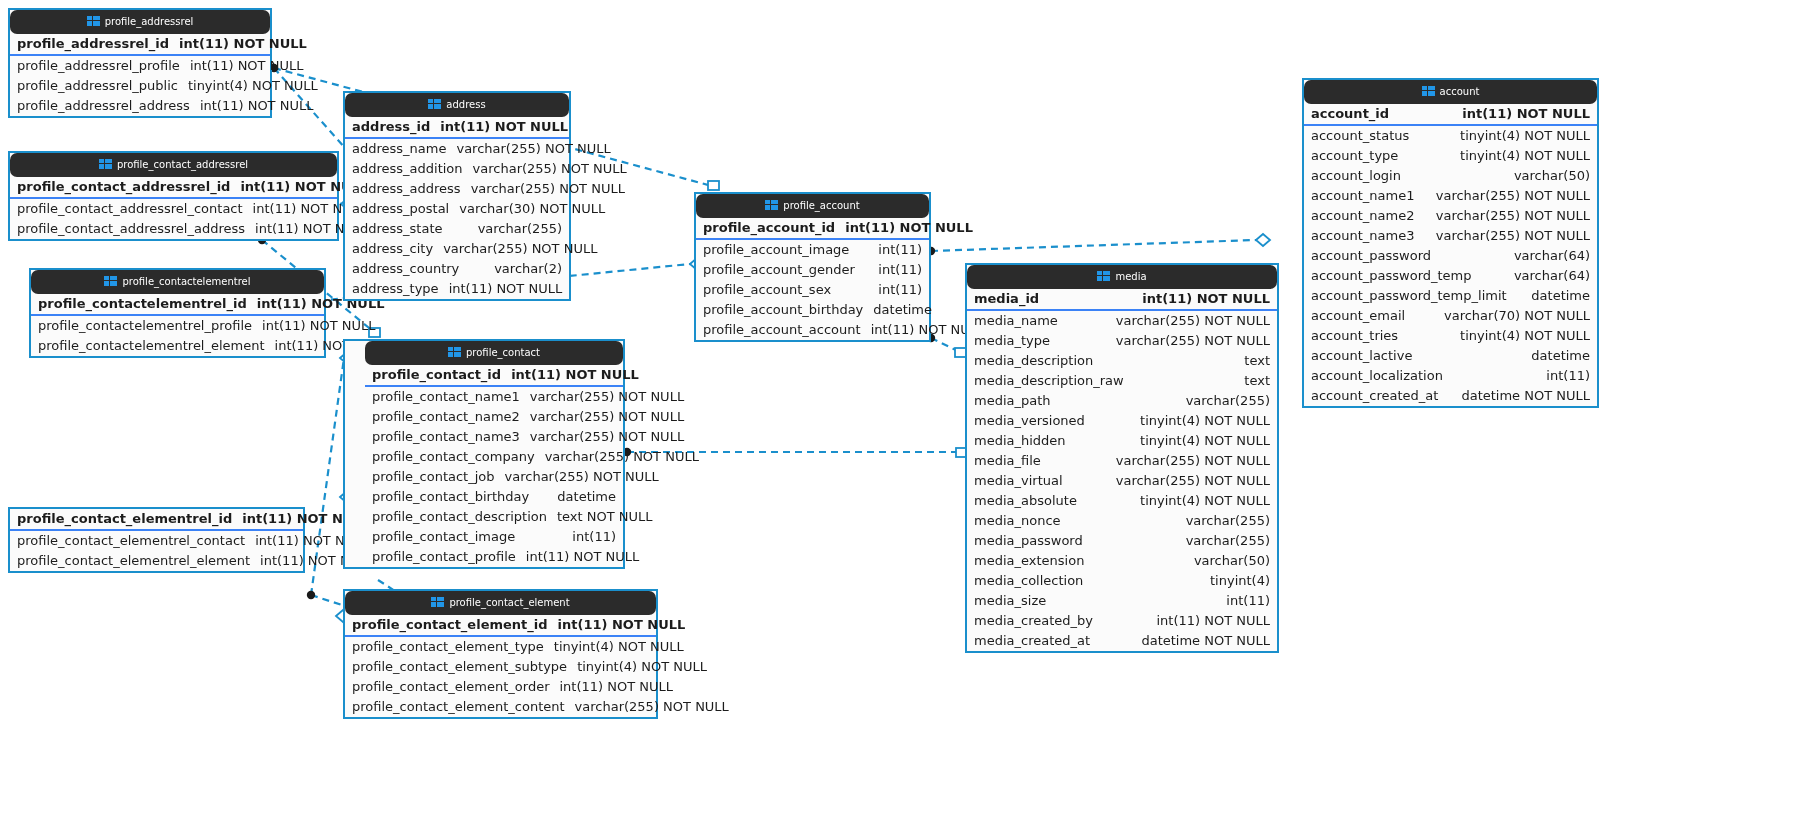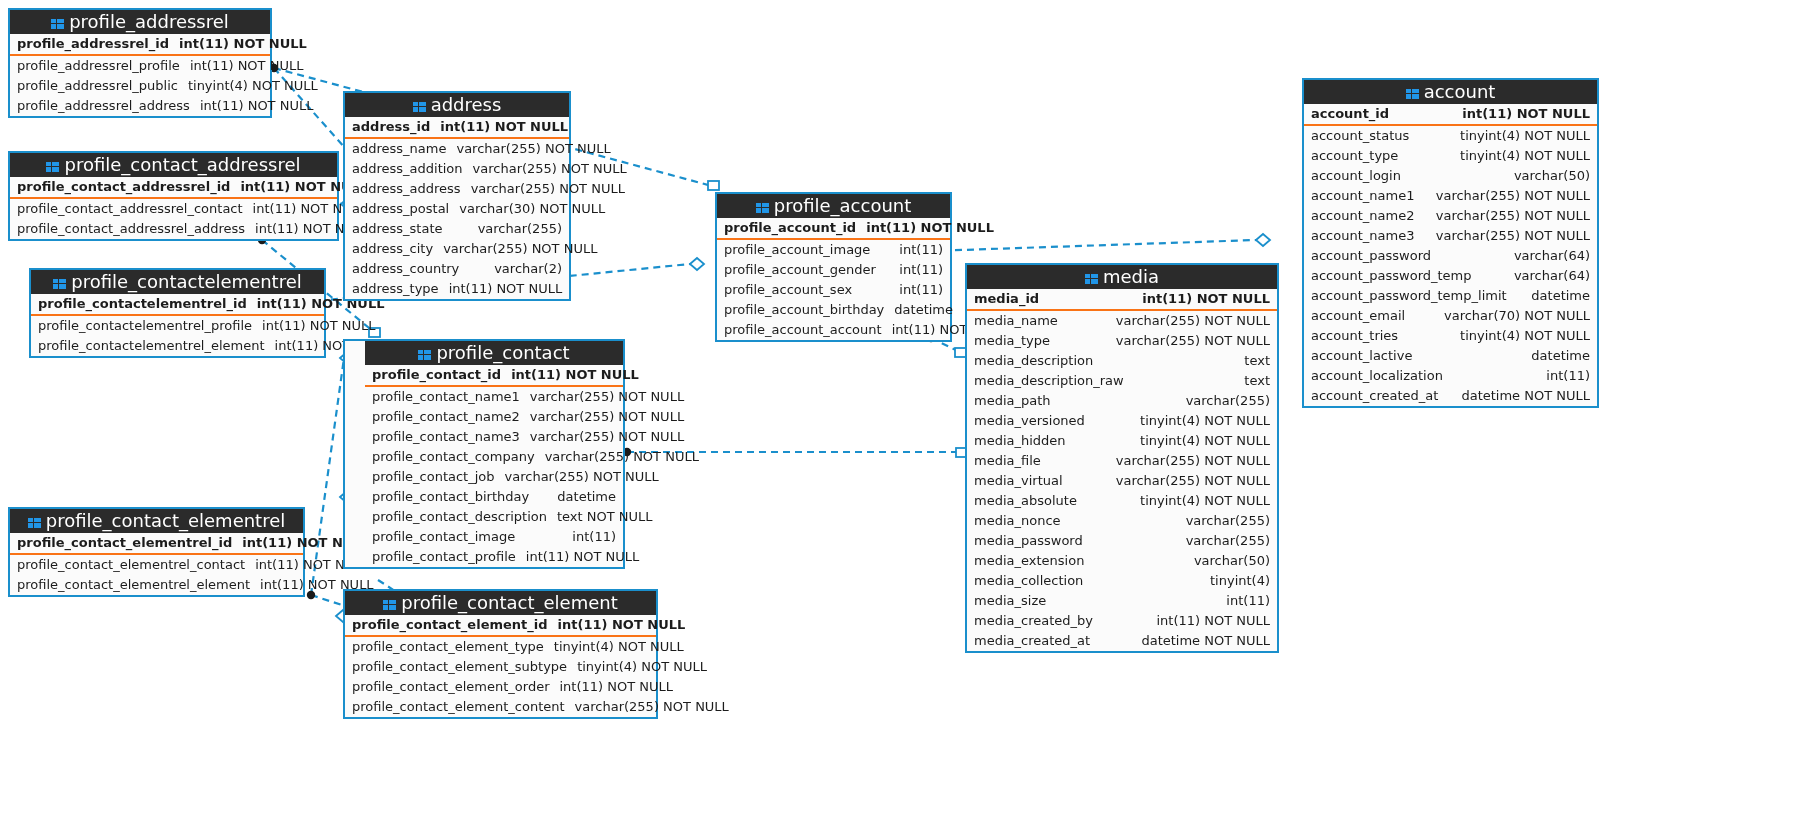--- a/index.html
+++ b/index.html
@@ -29,46 +29,47 @@
     position: absolute;
     z-index: 2;
     border: 2px solid #1a8fcc;
     background: #fbfbfb;
     box-sizing: border-box;
     box-shadow: 0 0 0 0 rgba(0,0,0,0);
   }
   .tbl-title {
     background: #2b2b2b;
     color: #ffffff;
-    font-size: 18px;
+    font-size: 10px;
     text-align: center;
     padding: 4px 6px 5px 6px;
     line-height: 15px;
     white-space: nowrap;
     position: relative;
+    border-radius: 7px;
   }
   .tbl-icon {
     display: inline-block;
     width: 13px; height: 10px;
     vertical-align: -1px;
     margin-right: 5px;
     position: relative;
   }
   .tbl-icon i {
     position: absolute;
     background: #2196e8;
     display: block;
   }
   .tbl-icon i.a { left: 0; top: 0; width: 5px; height: 4px; }
   .tbl-icon i.b { left: 6px; top: 0; width: 7px; height: 4px; }
   .tbl-icon i.c { left: 0; top: 5px; width: 5px; height: 5px; }
   .tbl-icon i.d { left: 6px; top: 5px; width: 7px; height: 5px; }
 
   .pk-row {
-    border-bottom: 2px solid #f97316;
+    border-bottom: 2px solid #3b82f6;
   }
   .rows { }
   .row {
     display: flex;
     justify-content: space-between;
     align-items: baseline;
     font-size: 13px;
     line-height: 15px;
     padding: 2px 7px 3px 7px;
     color: #1c1c1c;
@@ -198,21 +199,20 @@
             <span class="nm">profile_contactelementrel_profile</span>
             <span class="ty">int(11) NOT NULL</span>
           </div>
           <div class="row">
             <span class="nm">profile_contactelementrel_element</span>
             <span class="ty">int(11) NOT NULL</span>
           </div>
         </div>
       </div>
       <div class="tbl" style="left: 8px; top: 507px; width: 297px;">
-        <div class="tbl-title"><span class="tbl-icon"><i class="a"></i><i class="b"></i><i class="c"></i><i class="d"></i></span><span>profile_contact_elementrel</span></div>
         <div class="pk-row">
           <div class="row pk">
             <span class="nm">profile_contact_elementrel_id</span>
             <span class="ty">int(11) NOT NULL</span>
           </div>
         </div>
         <div class="rows">
           <div class="row">
             <span class="nm">profile_contact_elementrel_contact</span>
             <span class="ty">int(11) NOT NULL</span>
@@ -333,21 +333,21 @@
           <div class="row">
             <span class="nm">profile_contact_element_order</span>
             <span class="ty">int(11) NOT NULL</span>
           </div>
           <div class="row">
             <span class="nm">profile_contact_element_content</span>
             <span class="ty">varchar(255) NOT NULL</span>
           </div>
         </div>
       </div>
-      <div class="tbl" style="left: 694px; top: 192px; width: 237px; margin-left: 21px;">
+      <div class="tbl" style="left: 694px; top: 192px; width: 237px;">
         <div class="tbl-title"><span class="tbl-icon"><i class="a"></i><i class="b"></i><i class="c"></i><i class="d"></i></span><span>profile_account</span></div>
         <div class="pk-row">
           <div class="row pk">
             <span class="nm">profile_account_id</span>
             <span class="ty">int(11) NOT NULL</span>
           </div>
         </div>
         <div class="rows">
           <div class="row">
             <span class="nm">profile_account_image</span>

